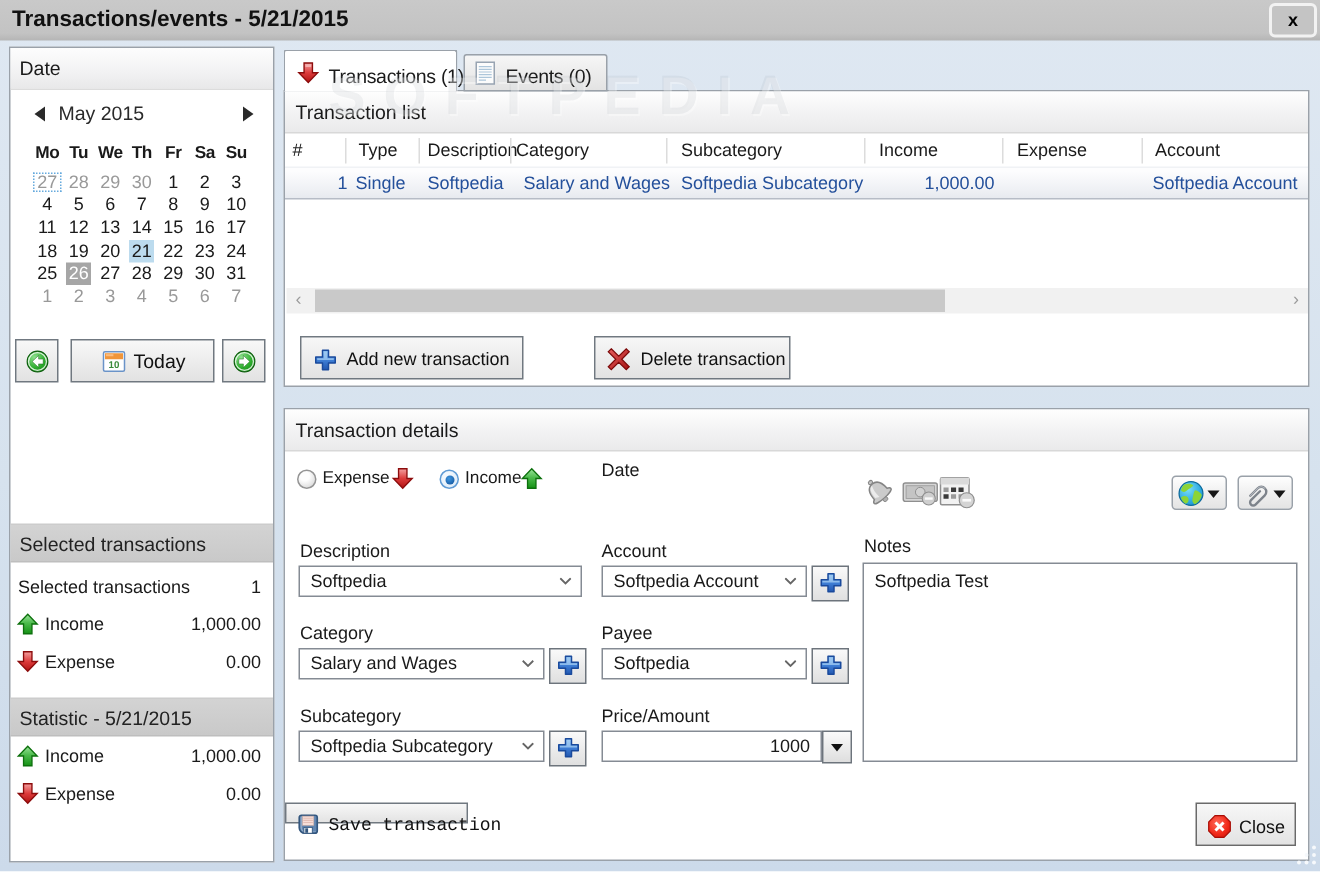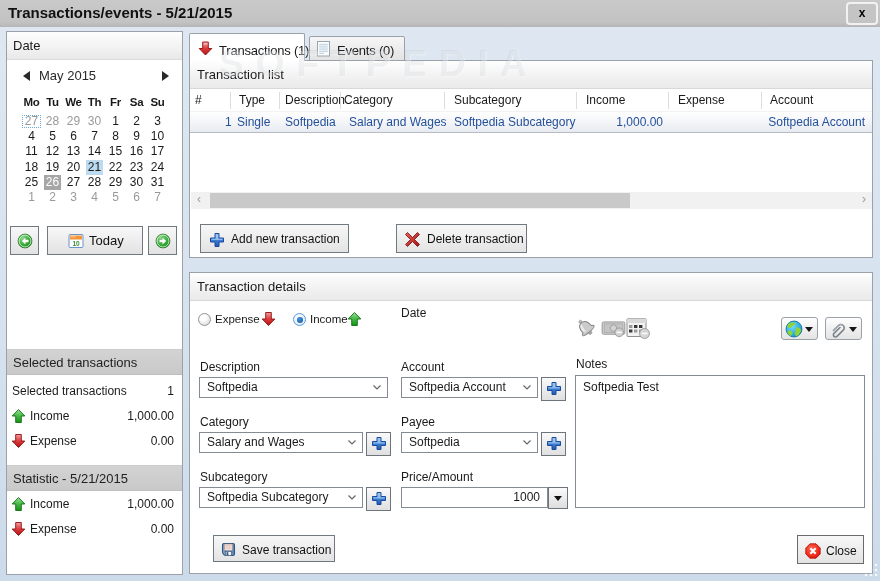--- a/index.html
+++ b/index.html
@@ -454,21 +454,21 @@
     <div class="plusbtn" style="left:176px; top:214px;">
         <svg width="18" height="17" viewBox="0 0 18 17">
           <path d="M7 1.5 H11 V5.5 H15.5 V9.5 H11 V13.5 H7 V9.5 H2.5 V5.5 H7 Z" fill="url(#gblu)" stroke="#1a4a9c" stroke-width="1" stroke-linejoin="round"></path>
           <path d="M7.7 2.3 H10.3 V6.2 H14.7 V7.4 H3.3 V6.2 H7.7 Z" fill="#a5cdf2" opacity="0.75"></path>
         </svg>
       </div>
     <span class="flabel" style="left:211px; top:197px;">Price/Amount</span>
     <div class="combo" style="left:211px; top:214px; width:147px; text-align:right; padding-right:7px;">1000</div>
     <div class="spinbtn" style="left:358px; top:214px;"></div>
 
-    <div class="abtn" style="left:23px; top:262px; width:122px; height:27px;">
+    <div class="abtn" style="left:0; top:262px; width:122px; height:14px;font-family:Liberation Mono, monospace;">
         <svg style="left:6px;top:5px;" width="17" height="17" viewBox="0 0 17 17">
           <path d="M2.5 4 C2.5 3.2 3.2 2.5 4 2.5 H13 C13.8 2.5 14.5 3.2 14.5 4 V13 C14.5 13.8 13.8 14.5 13 14.5 H6.2 C4.2 14.5 2.5 12.8 2.5 10.8 Z" fill="#6186b2" stroke="#33567e" stroke-width="1.1"></path>
           <path d="M3.4 3.4 H4.3 V10.8 C4.3 12 5 12.9 6.2 13.3 H13.6 V13.6 H6.2 C4.6 13.6 3.4 12.4 3.4 10.8 Z" fill="#9ab0ca" opacity="0.9"></path>
           <rect x="4.6" y="3.1" width="7.6" height="6.1" fill="#f6ded8" stroke="#c8a8a0" stroke-width="0.4"></rect>
           <g stroke="#e4beb6" stroke-width="0.7">
             <line x1="5.2" y1="4.5" x2="11.6" y2="4.5"></line>
             <line x1="5.2" y1="5.9" x2="11.6" y2="5.9"></line>
             <line x1="5.2" y1="7.3" x2="11.6" y2="7.3"></line>
           </g>
           <rect x="5.6" y="10.6" width="5.6" height="3.9" fill="#fff" stroke="#33567e" stroke-width="0.6"></rect>

